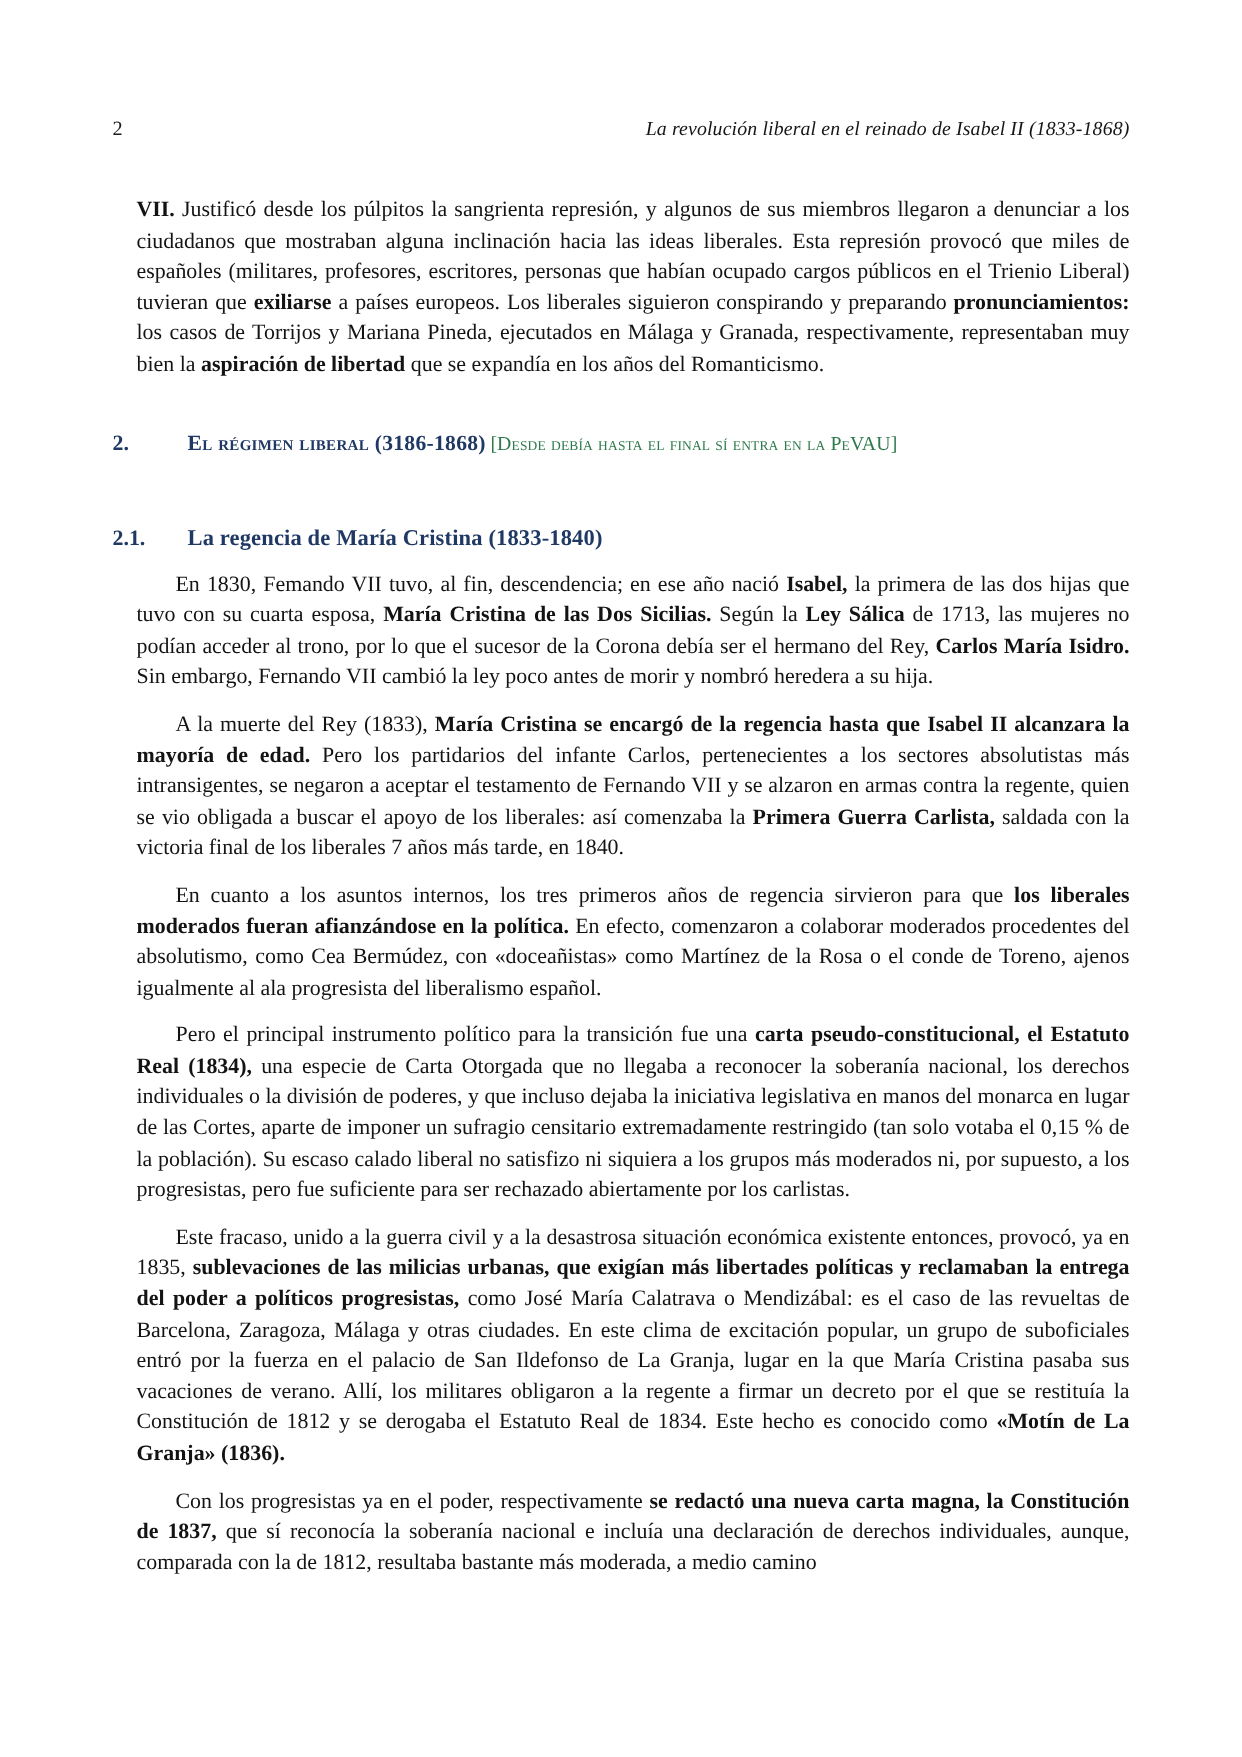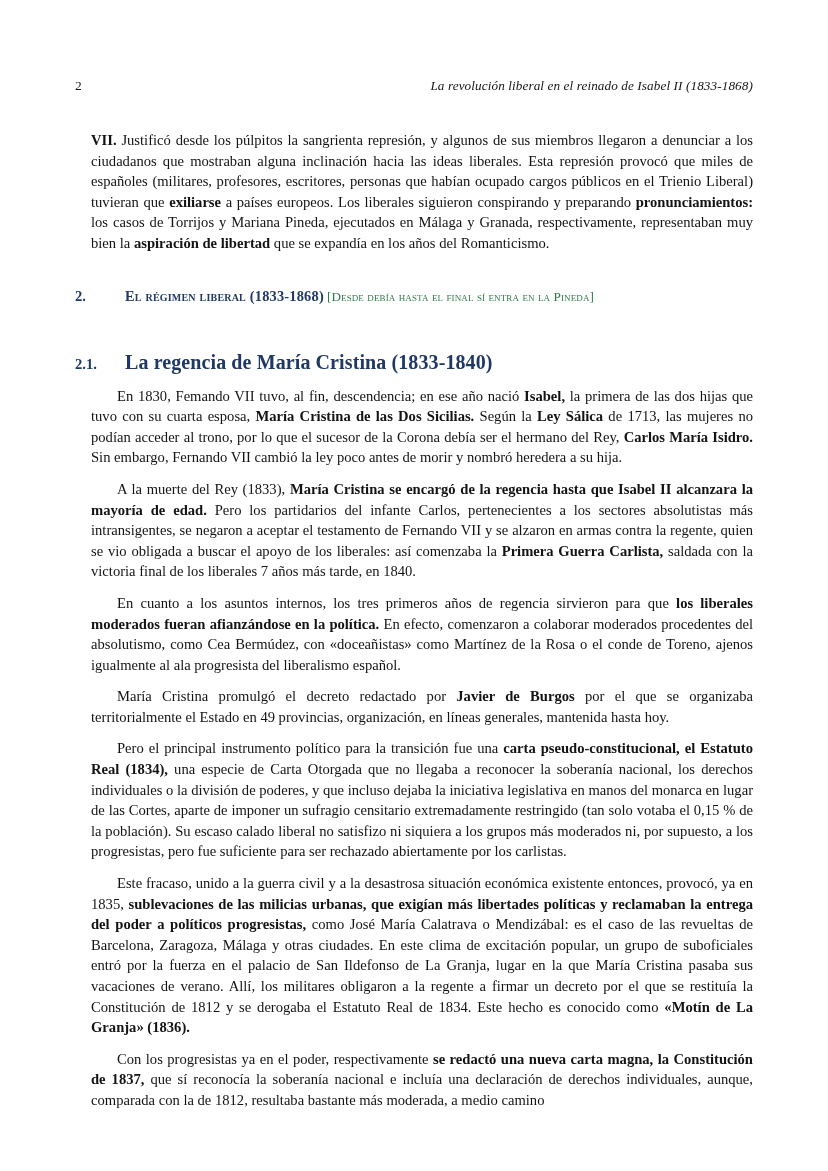--- a/index.html
+++ b/index.html
@@ -94,51 +94,50 @@
     color: #1F3864;
   }
   .h3 .num {
     font-weight: bold;
     font-size: 14.6px;
     width: 50px;
     flex: 0 0 50px;
   }
   .h3 .txt {
     font-weight: bold;
-    font-size: 20px;
+    font-size: 15px;
     letter-spacing: .1px;
   }
 </style>
 </head>
 <body>
 
 <div class="page">
 
   <div class="runhead">
     <span class="folio">2</span>
     <span class="title">La revolución liberal en el reinado de Isabel II (1833-1868)</span>
   </div>
 
   <p class="body noindent">
     <b>VII.</b><span> Justificó desde los púlpitos la sangrienta represión, y algunos de sus miembros llegaron a denunciar a los ciudadanos que mostraban alguna inclinación hacia las ideas liberales. Esta represión provocó que miles de españoles (militares, profesores, escritores, personas que habían ocupado cargos públicos en el Trienio Liberal) tuvieran que </span><b>exiliarse</b><span> a países europeos. Los liberales siguieron conspirando y preparando </span><b>pronunciamientos:</b><span> los casos de Torrijos y Mariana Pineda, ejecutados en Málaga y Granada, respectivamente, representaban muy bien la </span><b>aspiración de libertad</b><span> que se expandía en los años del Romanticismo.</span>
   </p>
 
   <div class="h2">
     <span class="num">2.</span>
-    <span class="txt"><span>El régimen liberal (1833-1868)</span><span class="note"><span>[Desde debía hasta el final </span><b>sí</b><span> entra en la Pineda]</span></span></span>
+    <span class="txt"><span>El régimen liberal (3186-1868)</span><span class="note"><span>[Desde debía hasta el final </span><b>sí</b><span> entra en la PeVAU]</span></span></span>
   </div>
 
   <div class="h3">
     <span class="num">2.1.</span>
     <span class="txt">La regencia de María Cristina (1833-1840)</span>
   </div>
 
   <div id="paragraph-flow">
       <p class="body"><span>En 1830, Femando VII tuvo, al fin, descendencia; en ese año nació </span><b>Isabel,</b><span> la primera de las dos hijas que tuvo con su cuarta esposa, </span><b>María Cristina de las Dos Sicilias.</b><span> Según la </span><b>Ley Sálica</b><span> de 1713, las mujeres no podían acceder al trono, por lo que el sucesor de la Corona debía ser el hermano del Rey, </span><b>Carlos María Isidro.</b><span> Sin embargo, Fernando VII cambió la ley poco antes de morir y nombró heredera a su hija.</span></p>
       <p class="body"><span>A la muerte del Rey (1833), </span><b>María Cristina se encargó de la regencia hasta que Isabel II alcanzara la mayoría de edad.</b><span> Pero los partidarios del infante Carlos, pertenecientes a los sectores absolutistas más intransigentes, se negaron a aceptar el testamento de Fernando VII y se alzaron en armas contra la regente, quien se vio obligada a buscar el apoyo de los liberales: así comenzaba la </span><b>Primera Guerra Carlista,</b><span> saldada con la victoria final de los liberales 7 años más tarde, en 1840.</span></p>
       <p class="body"><span>En cuanto a los asuntos internos, los tres primeros años de regencia sirvieron para que </span><b>los liberales moderados fueran afianzándose en la política.</b><span> En efecto, comenzaron a colaborar moderados procedentes del absolutismo, como Cea Bermúdez, con «doceañistas» como Martínez de la Rosa o el conde de Toreno, ajenos igualmente al ala progresista del liberalismo español.</span></p>
-      <p class="body"><span>María Cristina promulgó el decreto redactado por </span><b>Javier de Burgos</b><span> por el que se organizaba territorialmente el Estado en 49 provincias, organización, en líneas generales, mantenida hasta hoy.</span></p>
       <p class="body"><span>Pero el principal instrumento político para la transición fue una </span><b>carta pseudo-constitucional, el Estatuto Real (1834),</b><span> una especie de Carta Otorgada que no llegaba a reconocer la soberanía nacional, los derechos individuales o la división de poderes, y que incluso dejaba la iniciativa legislativa en manos del monarca en lugar de las Cortes, aparte de imponer un sufragio censitario extremadamente restringido (tan solo votaba el 0,15 % de la población). Su escaso calado liberal no satisfizo ni siquiera a los grupos más moderados ni, por supuesto, a los progresistas, pero fue suficiente para ser rechazado abiertamente por los carlistas.</span></p>
       <p class="body"><span>Este fracaso, unido a la guerra civil y a la desastrosa situación económica existente entonces, provocó, ya en 1835, </span><b>sublevaciones de las milicias urbanas, que exigían más libertades políticas y reclamaban la entrega del poder a políticos progresistas,</b><span> como José María Calatrava o Mendizábal: es el caso de las revueltas de Barcelona, Zaragoza, Málaga y otras ciudades. En este clima de excitación popular, un grupo de suboficiales entró por la fuerza en el palacio de San Ildefonso de La Granja, lugar en la que María Cristina pasaba sus vacaciones de verano. Allí, los militares obligaron a la regente a firmar un decreto por el que se restituía la Constitución de 1812 y se derogaba el Estatuto Real de 1834. Este hecho es conocido como </span><b>«Motín de La Granja» (1836).</b></p>
       <p class="body"><span>Con los progresistas ya en el poder, respectivamente </span><b>se redactó una nueva carta magna, la Constitución de 1837,</b><span> que sí reconocía la soberanía nacional e incluía una declaración de derechos individuales, aunque, comparada con la de 1812, resultaba bastante más moderada, a medio camino</span></p>
     </div>
 
 </div>
 
 </body></html>

